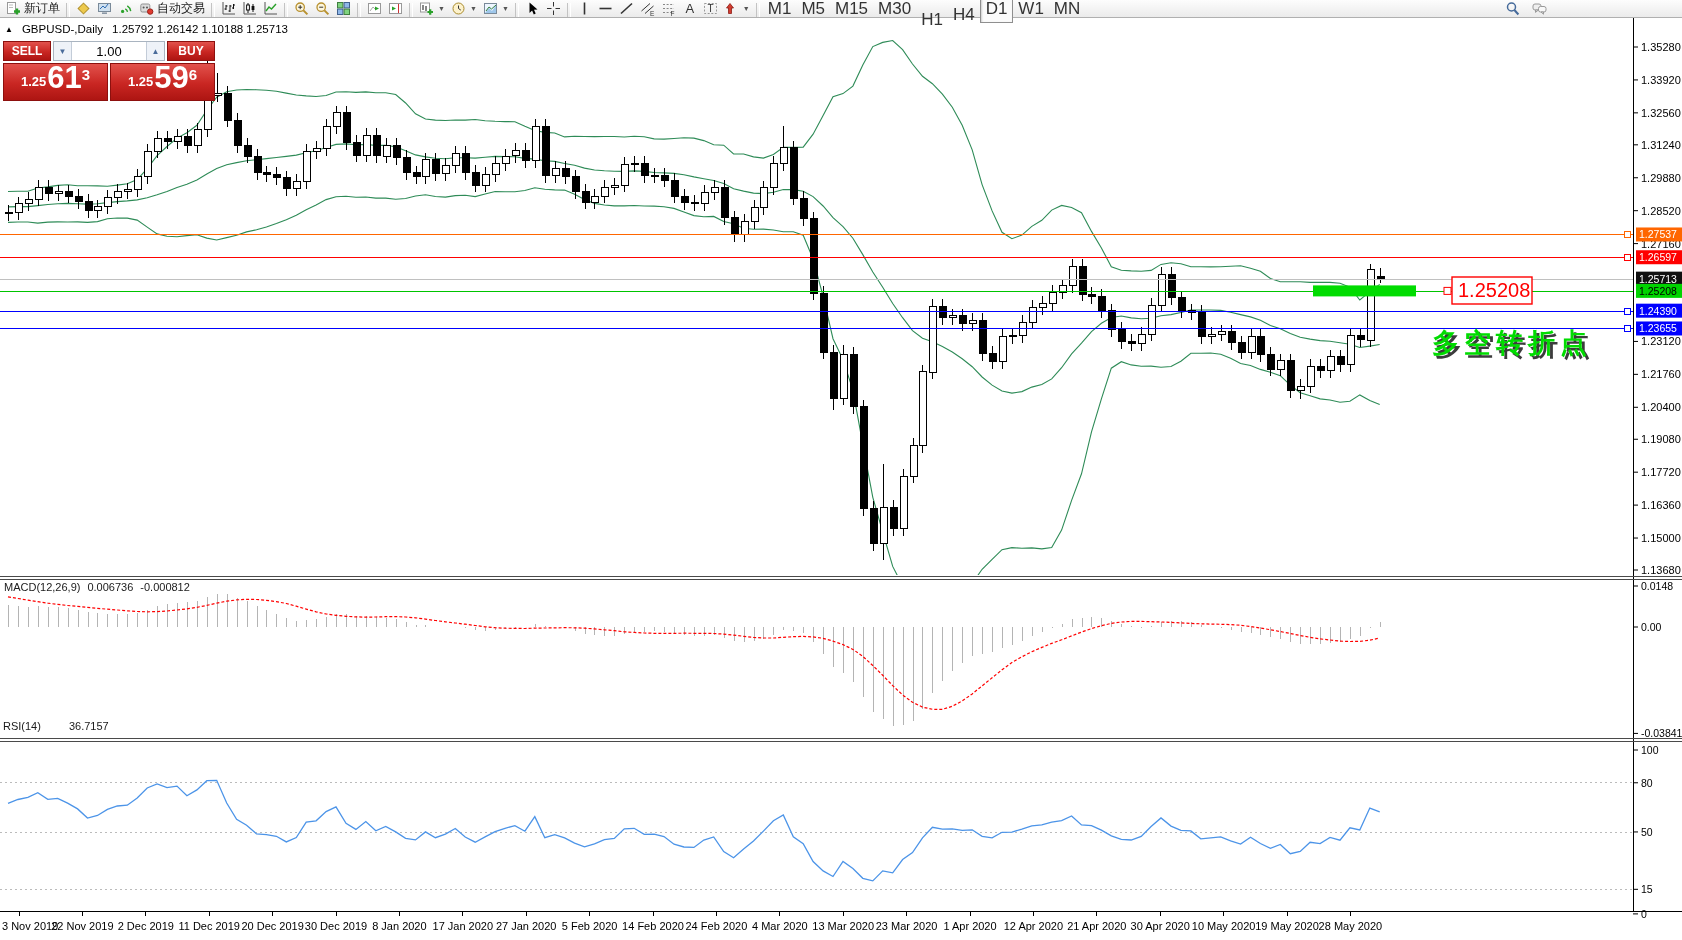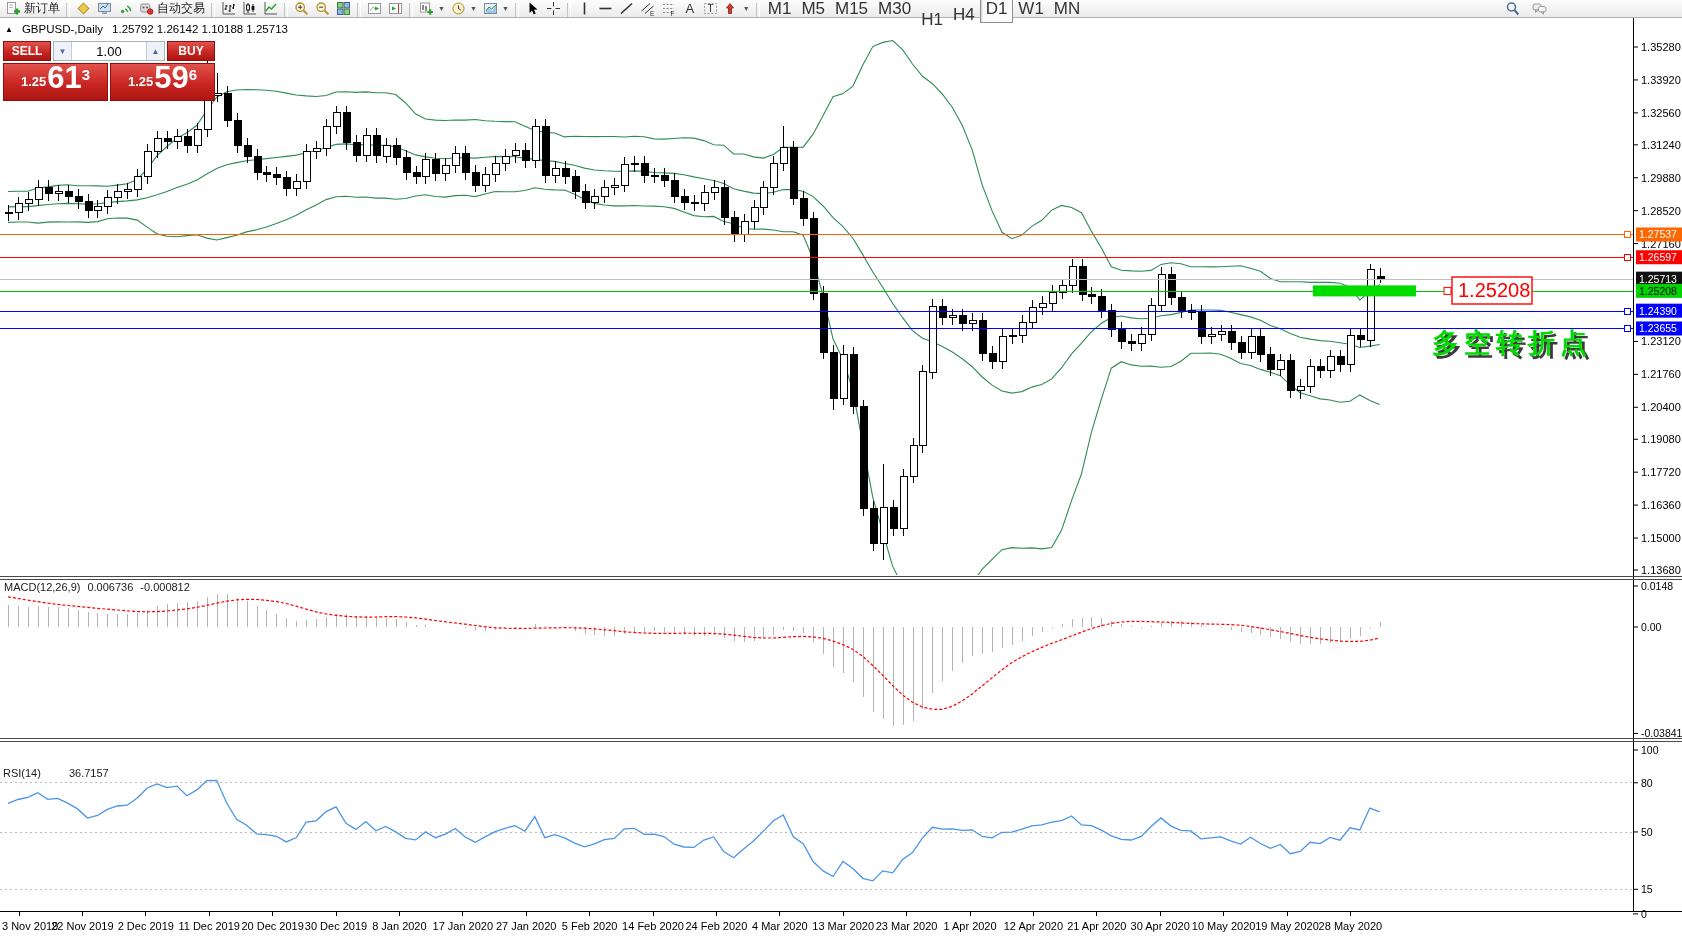--- a/index.html
+++ b/index.html
@@ -16,21 +16,21 @@
   .caret{font-size:7px;color:#555;margin-left:1px;}
   .tf-btn{height:28px;padding:0 5px;font-size:17px;color:#333;display:inline-flex;align-items:center;}
   .tf-btn.active{border:1px solid #8f8f8f;background:#fbfbfb;box-shadow:inset 1px 1px 2px rgba(0,0,0,.18);}
   .tb-right{margin-left:auto;margin-right:132px;display:flex;gap:6px;}
   
   .chart-title{position:absolute;left:5px;top:23px;z-index:6;font-size:11.5px;color:#000;
                display:flex;gap:9px;align-items:center;}
   .chart-title .tri{font-size:8px;}
   .pane-label{position:absolute;z-index:6;font-size:11px;color:#1a1a1a;display:flex;gap:7px;}
   #macd-label{left:4px;top:581px;}
-  #rsi-label{left:3px;top:767px;gap:28px;}
+  #rsi-label{left:3px;top:720px;gap:28px;}
   
   .trade-panel{position:absolute;left:3px;top:41px;width:212px;z-index:6;}
   .tp-row1{display:flex;height:20px;gap:2px;}
   .redbtn{background:linear-gradient(180deg,#e2524c 0%,#c92622 55%,#ad1512 100%);
           border:1px solid #8d100e;color:#fff;box-sizing:border-box;}
   .tp-sell1,.tp-buy1{width:48px;font-size:12px;font-weight:bold;display:flex;align-items:center;justify-content:center;}
   .tp-vol{flex:1;display:flex;background:#fff;border:1px solid #a9b4c0;box-sizing:border-box;}
   .tp-vol .spin{width:17px;background:#eef2f8;display:flex;align-items:center;justify-content:center;
                 font-size:8px;color:#4a6b9a;}
   .tp-vol .spin.left{border-right:1px solid #c3ccd8;}

